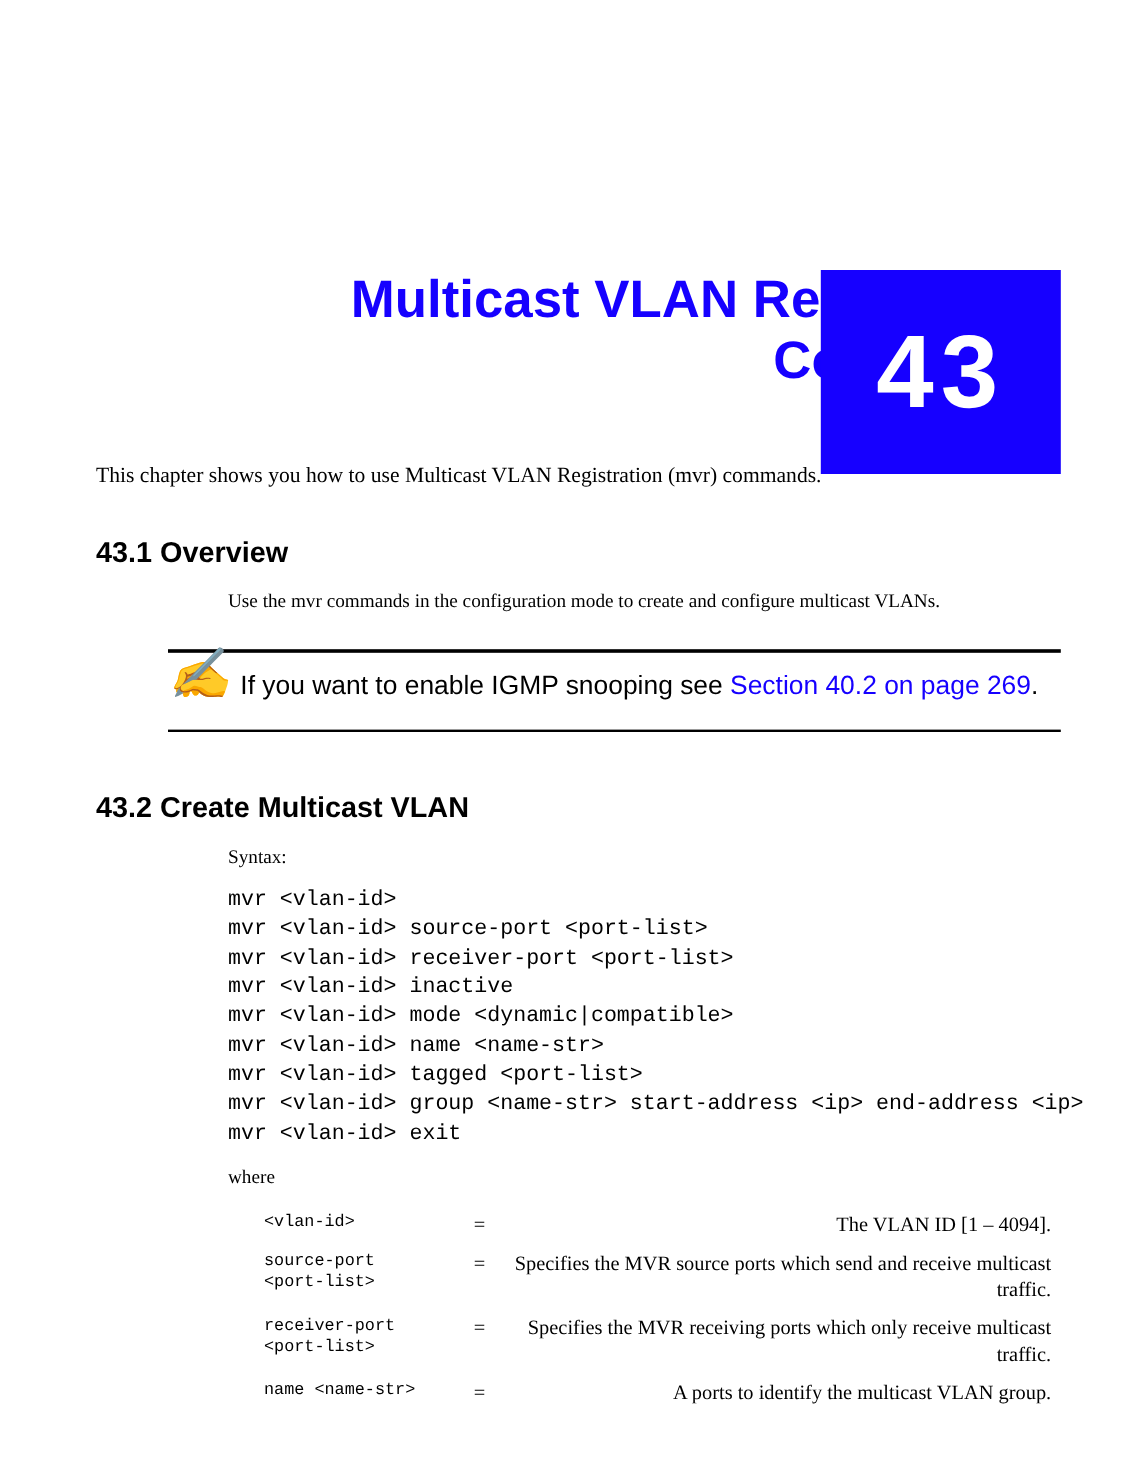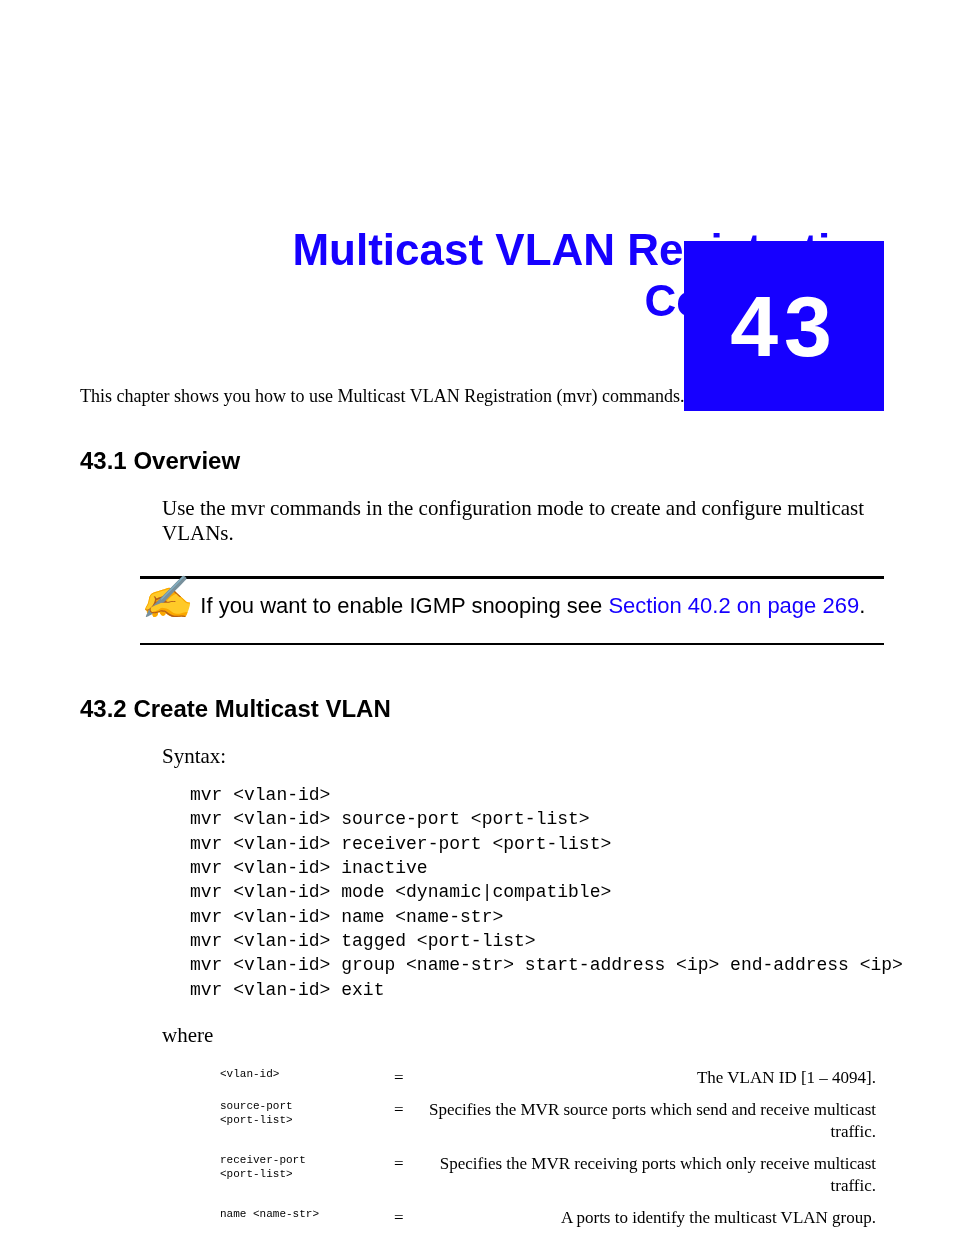--- a/index.html
+++ b/index.html
@@ -14,21 +14,21 @@
     box-sizing: border-box;
   }
   .page {
     padding: 0 70px 0 80px;
     box-sizing: border-box;
     height: 100%;
     position: relative;
   }
   .chapter-box {
     position: absolute;
-    top: 16px;
+    top: 0;
     right: 70px;
     width: 200px;
     height: 170px;
     background: #1600ff;
     display: flex;
     align-items: center;
     justify-content: center;
   }
   .chapter-number {
     color: #fff;
@@ -52,22 +52,22 @@
     margin-bottom: 40px;
   }
   .section-heading {
     font-family: Arial, Helvetica, sans-serif;
     font-weight: bold;
     font-size: 24px;
     margin-top: 36px;
     margin-bottom: 18px;
   }
   .body-text {
-    font-size: 21px;
-    margin-left: 82px;
+    font-size: 16px;
+    margin-left: 110px;
     margin-bottom: 14px;
   }
   .note-block {
     margin-top: 30px;
     margin-left: 60px;
     margin-right: 0;
     margin-bottom: 50px;
   }
   .note-rule {
     border-top: 3px solid #000;
@@ -114,21 +114,21 @@
     border-collapse: collapse;
   }
   .where-table td {
     vertical-align: top;
     padding: 5px 8px 5px 0;
     font-size: 17px;
     line-height: 1.3;
   }
   .where-table td.param {
     font-family: "Courier New", Courier, monospace;
-    font-size: 11px;
+    font-size: 14px;
     width: 160px;
     white-space: pre;
     margin-top: 29px;
   }
   .where-table td.eq {
     width: 26px;
     text-align: center;
   }
   .where-table td.desc {
     width: 470px;

